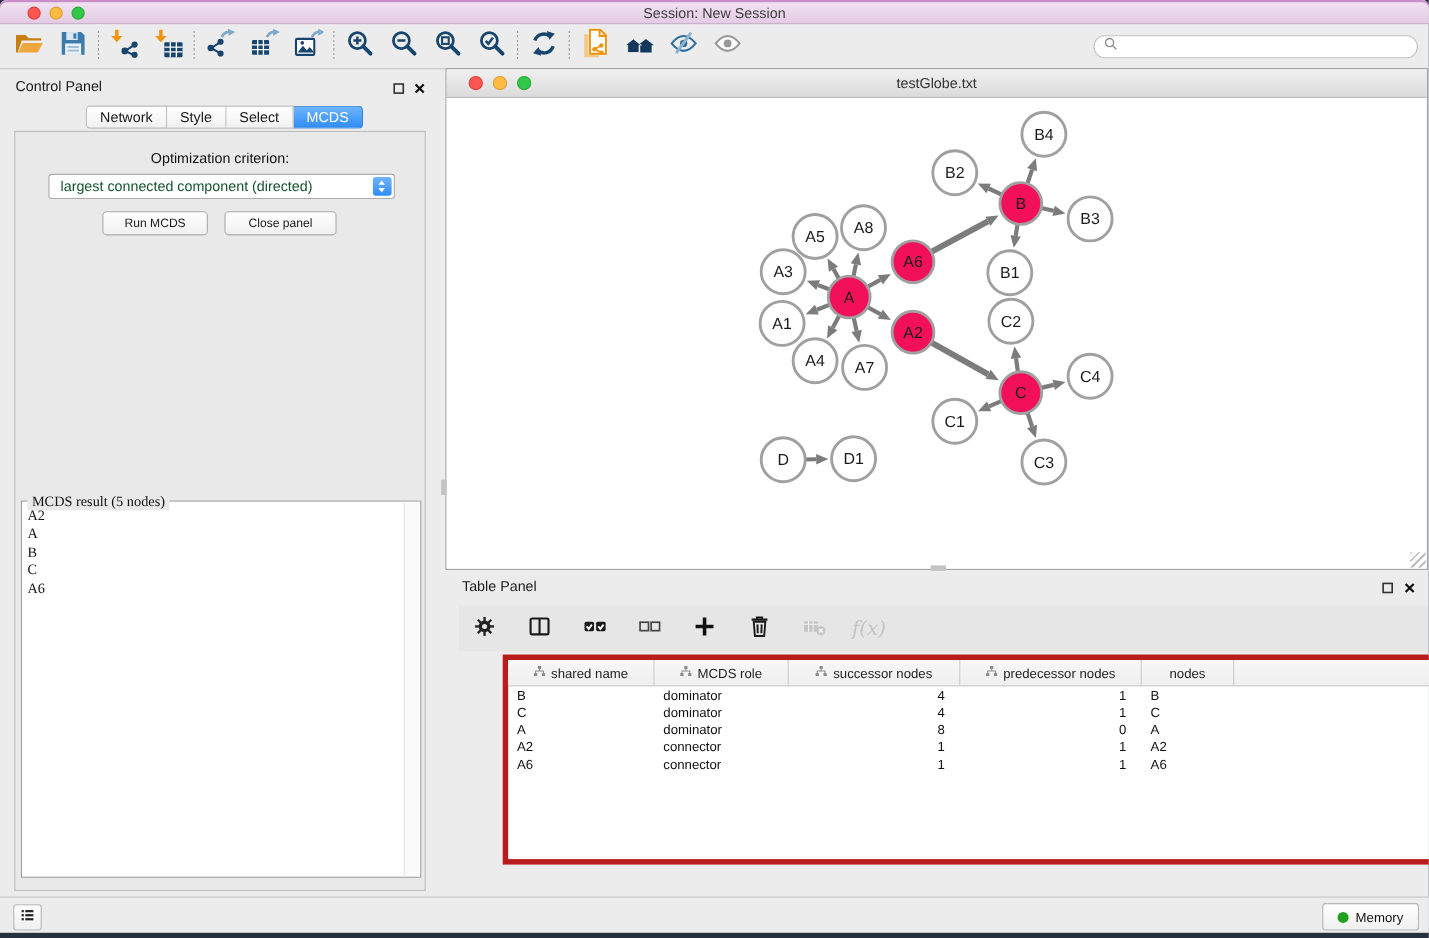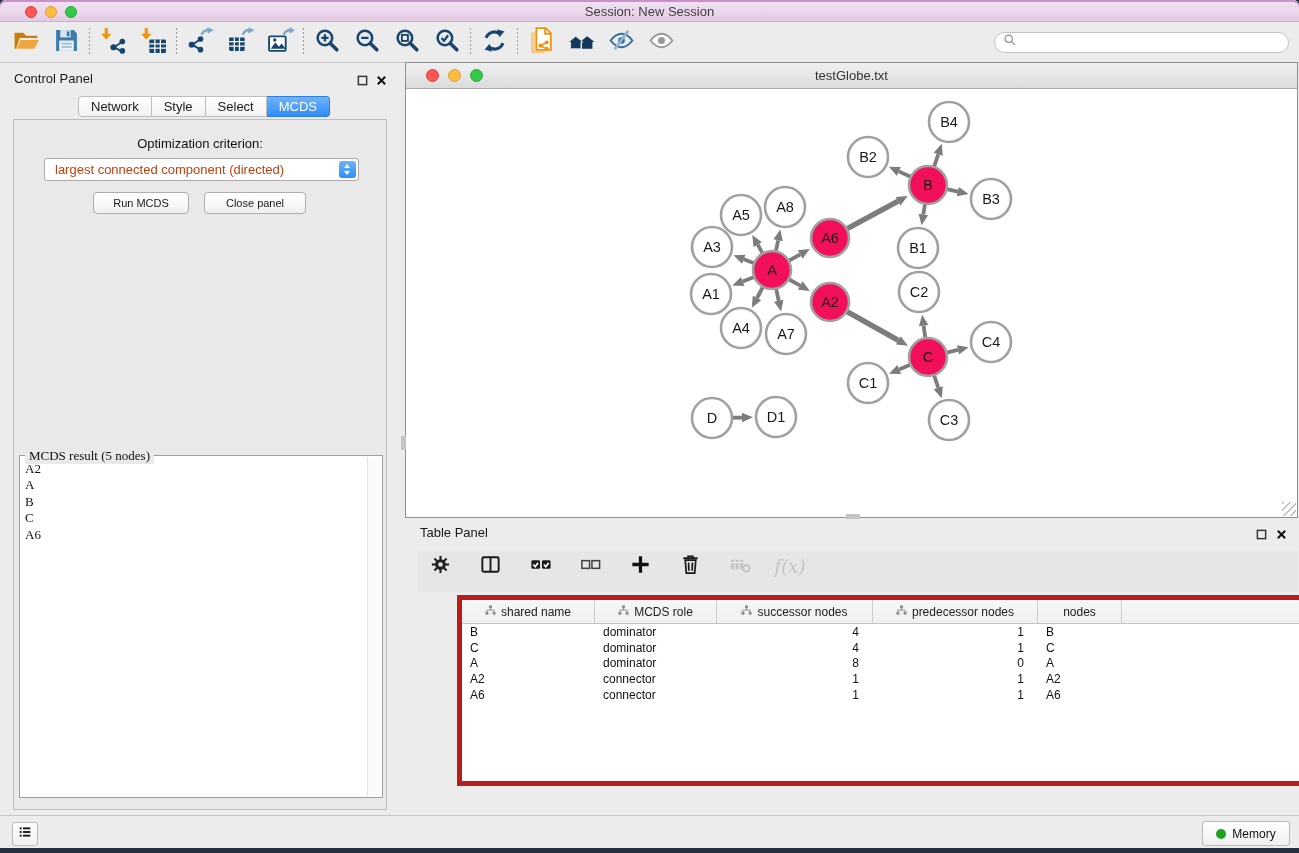--- a/index.html
+++ b/index.html
@@ -24,21 +24,21 @@
   
   .cp-title{position:absolute;left:14px;top:71px;font-size:13px;color:#1A1A1A;}
   .panel-ico{position:absolute;width:13px;height:13px;display:flex;align-items:center;justify-content:center;}
   .cp-tabs{position:absolute;left:78px;top:96px;display:flex;text-align:right;}
   .tab{height:21px;border:1px solid #BDBDBD;border-left:none;background:linear-gradient(#FFFFFF,#F1F1F1);font-size:13px;padding:0 12px;display:flex;align-items:center;color:#1A1A1A;box-sizing:border-box;}
   .tab:first-child{border-left:1px solid #BDBDBD;border-radius:4px 0 0 4px;}
   .tab:last-child{border-radius:0 4px 4px 0;}
   .tab.active{background:linear-gradient(#6FB4FB,#2F8DF8);border-color:#2F7FD6;color:#fff;}
   .cp-body{position:absolute;left:13px;top:119px;width:374px;height:691px;background:#E9E9E9;border:1px solid #BDBDBD;box-sizing:border-box;}
   .opt-label{position:absolute;left:0;right:0;top:16px;text-align:center;font-size:13px;color:#111;}
-  .dropdown{position:absolute;left:30px;top:38px;width:315px;height:23px;background:#fff;border:1px solid #ABABAB;border-radius:3px;box-sizing:border-box;font-size:13px;color:#c2410c;display:flex;align-items:center;padding-left:10px;}
+  .dropdown{position:absolute;left:30px;top:38px;width:315px;height:23px;background:#fff;border:1px solid #ABABAB;border-radius:3px;box-sizing:border-box;font-size:13px;color:#14532d;display:flex;align-items:center;padding-left:10px;}
   .stepper{position:absolute;right:2px;top:2px;width:17px;height:17px;border-radius:3px;background:linear-gradient(#6FB4FB,#2F8DF8);}
   .stepper:before,.stepper:after{content:"";position:absolute;left:5px;border-left:3.5px solid transparent;border-right:3.5px solid transparent;}
   .stepper:before{top:3px;border-bottom:4.5px solid #fff;}
   .stepper:after{bottom:3px;border-top:4.5px solid #fff;}
   .btn{position:absolute;background:linear-gradient(#FFFFFF,#F0F0F0);border:1px solid #ADADAD;border-radius:4px;font-size:11px;display:flex;align-items:center;justify-content:center;color:#1A1A1A;box-sizing:border-box;}
   .btn-run{left:79px;top:72px;width:96px;height:22px;}
   .btn-closep{left:190px;top:72px;width:102px;height:22px;}
   .result-box{position:absolute;left:5px;top:335px;width:362px;height:341px;background:#fff;border:1px solid #9E9E9E;font-family:Liberation Serif, serif;}
   .result-legend{position:absolute;top:-8px;left:5px;background:#E9E9E9;padding:0 4px;font-size:13px;color:#111;}
   .result-scroll{position:absolute;top:1px;right:1px;bottom:1px;width:13px;background:#FAFAFA;border-left:1px solid #E3E3E3;}
@@ -47,21 +47,21 @@
   .net-window{position:absolute;left:405px;top:62px;width:893px;height:456px;background:#fff;border:1px solid #8F8F8F;box-sizing:border-box;}
   .net-titlebar{position:absolute;left:0;top:0;right:0;height:25px;background:linear-gradient(#F0F0F0,#DBDBDB);border-bottom:1px solid #ACACAC;}
   .net-title{position:absolute;left:0;right:0;top:5px;text-align:center;font-size:13px;color:#333;}
   .net-tl{position:absolute;top:6px;width:13px;height:13px;border-radius:50%;box-sizing:border-box;}
   .net-canvas{position:absolute;left:0;top:26px;right:0;bottom:0;background:#fff;}
   .net-grip{position:absolute;right:1px;bottom:1px;width:14px;height:14px;background:repeating-linear-gradient(135deg,#BFBFBF 0 1.5px,transparent 1.5px 5px);}
   .nub-left{position:absolute;left:-5px;top:373px;width:5px;height:14px;background:#C4C4C4;}
   .nub-bottom{position:absolute;left:440px;bottom:-2px;width:14px;height:5px;background:#C4C4C4;}
   
   .tp-title{position:absolute;left:420px;top:525px;font-size:13px;color:#1A1A1A;}
-  .tp-toolbar{position:absolute;left:417px;top:551px;width:881px;height:41px;background:#E6E6E6;display:flex;align-items:flex-start;padding-left:8px;gap:20px;box-sizing:border-box;}
+  .tp-toolbar{position:absolute;left:417px;top:551px;width:881px;height:41px;background:#E6E6E6;display:flex;align-items:center;padding-left:8px;gap:20px;box-sizing:border-box;}
   .tp-btn{width:30px;height:30px;display:flex;align-items:center;justify-content:center;flex:0 0 auto;}
   .tp-btn svg{width:23px;height:23px;}
   .tp-btn.disabled{opacity:.55;}
   .fx{font-family:"DejaVu Serif",serif;font-style:italic;font-size:18px;color:#A9A9A9;}
   .tp-table{position:absolute;left:417px;top:595px;width:881px;height:191px;background:#fff;border:5px solid #b91c1c;box-sizing:border-box;margin-left:40px;}
   .tbl-head{display:flex;height:23px;background:linear-gradient(#F7F7F7,#EFEFEF);border-bottom:1px solid #C4C4C4;}
   .th{display:flex;align-items:center;justify-content:center;gap:5px;font-size:12px;color:#222;border-right:1px solid #CCCCCC;box-sizing:border-box;flex:0 0 auto;}
   .th.filler{flex:1 1 auto;border-right:none;}
   .tr{display:flex;height:15.7px;align-items:center;font-size:12px;color:#111;}
   .td{box-sizing:border-box;flex:0 0 auto;overflow:hidden;white-space:nowrap;}

